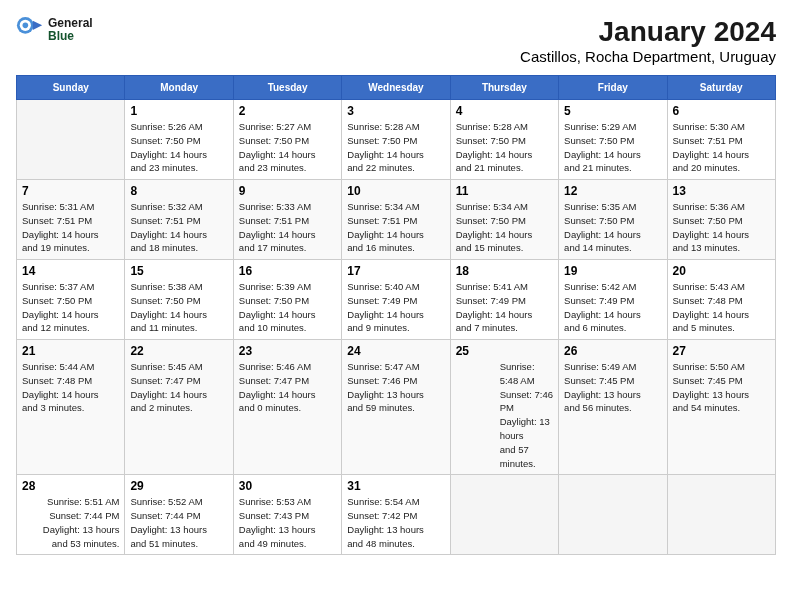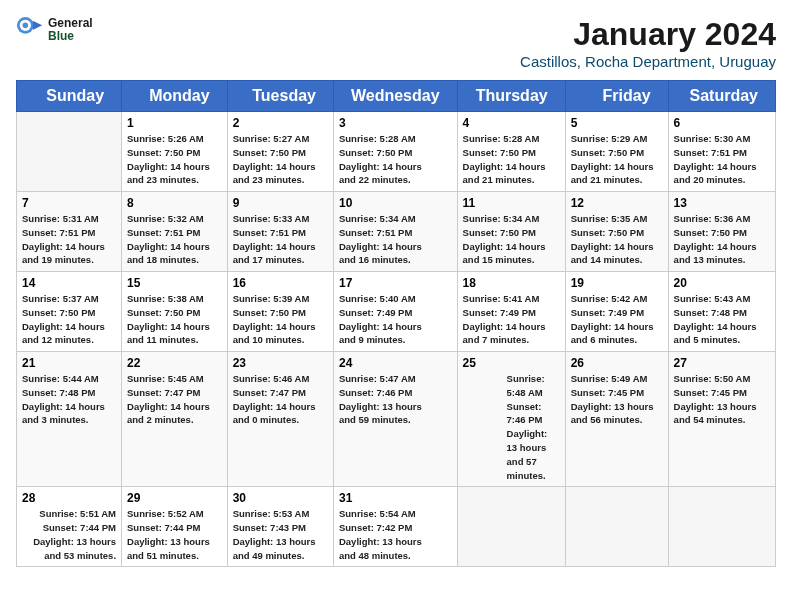--- a/index.html
+++ b/index.html
@@ -26,39 +26,39 @@
       font-weight: bold;
       color: #1a1a1a;
       line-height: 1.1;
     }
     .logo-icon {
       width: 28px;
       height: 28px;
     }
     .title-block { text-align: right; }
     .month-title {
-      font-size: 32px;
+      font-size: 28px;
       font-weight: bold;
       color: #1a1a1a;
     }
     .subtitle {
       font-size: 15px;
-      color: #0c4a6e;
+      color: #000000;
     }
     table {
       width: 100%;
       border-collapse: collapse;
       font-size: 11px;
     }
     thead tr th {
       background-color: #3a6dc5;
       color: #fff;
-      text-align: right;
-      padding: 6px 17px;
-      font-size: 16px;
+      text-align: center;
+      padding: 6px 9px;
+      font-size: 10px;
       font-weight: bold;
       border: 1px solid #2a5bb5;
     }
     tbody tr td {
       vertical-align: top;
       padding: 4px 5px;
       border: 1px solid #ccc;
       background: #fff;
       min-height: 70px;
       width: calc(100% / 7);
@@ -68,21 +68,20 @@
     }
     .day-number {
       font-weight: bold;
       font-size: 12px;
       margin-bottom: 2px;
     }
     .day-info {
       font-size: 9.5px;
       color: #222;
       line-height: 1.45;
-      font-weight: bold;
     }
     .empty-cell { background: #f5f5f5 !important; }
   </style>
 </head>
 <body>
 
 <div class="header">
   <div class="logo">
     <svg class="logo-icon" viewBox="0 0 30 30" xmlns="http://www.w3.org/2000/svg">
       <circle cx="10" cy="10" r="9" fill="#4a90d9"></circle>

